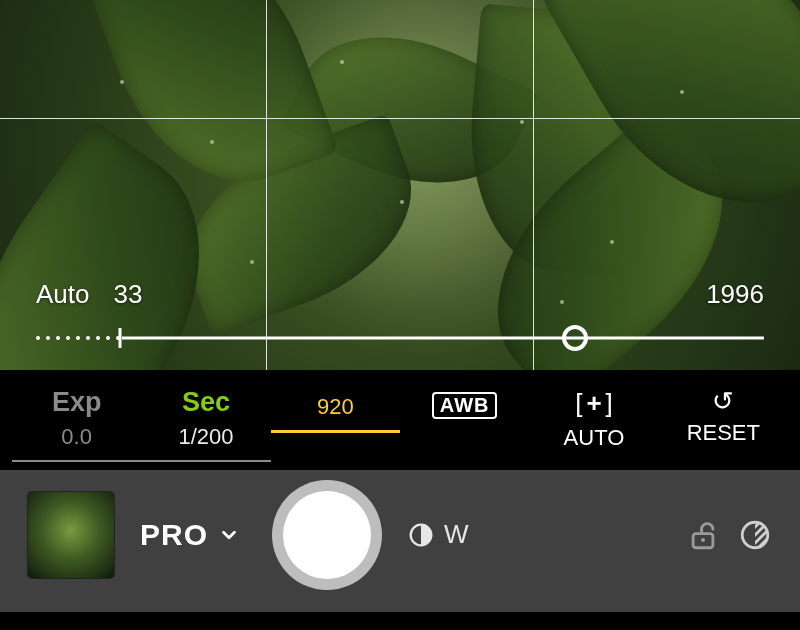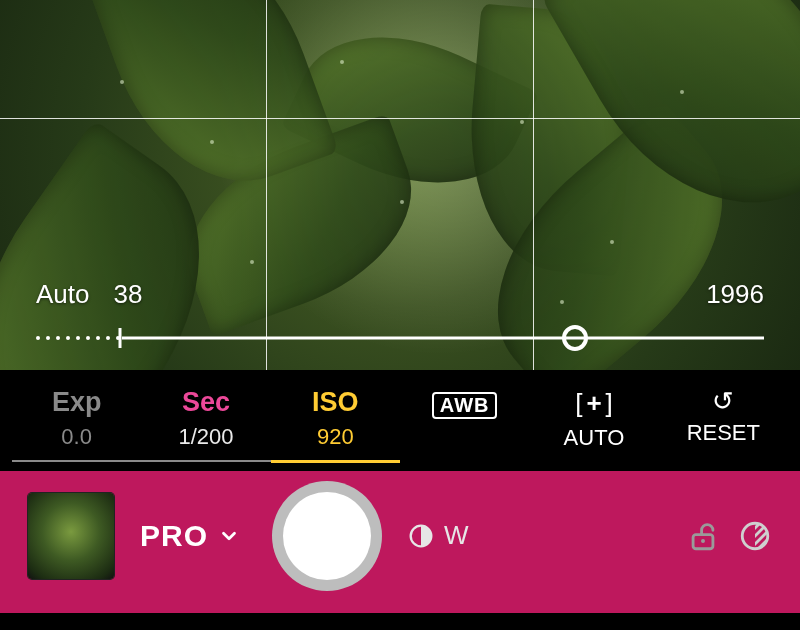--- a/index.html
+++ b/index.html
@@ -44,41 +44,41 @@
     position: absolute; top: 50%; width: 26px; height: 26px; border: 4px solid #fff; border-radius: 50%;
     transform: translate(-50%, -50%); background: transparent;
   }
 
   
   .controls { width: 100%; background: #000; padding: 14px 12px 8px 12px; }
   .params { display: flex; align-items: flex-start; }
   .param {
     flex: 1; text-align: center; padding: 4px 0 10px 0; cursor: pointer;
   }
-  .param .lbl { font-size: 27px; font-weight: 600; color: #ec4899; line-height: 1.1; }
+  .param .lbl { font-size: 27px; font-weight: 600; color: #84cc16; line-height: 1.1; }
   .param .val { font-size: 22px; color: #eaeaea; margin-top: 6px; }
   .param.dim .lbl, .param.dim .val { color: #8a8a8a; }
   .param.active .lbl, .param.active .val { color: #ffcc33; }
   .param.underline { border-bottom: 2px solid #8a8a8a; }
   .param.underline.active { border-bottom: 3px solid #ffcc33; }
 
   .awb-badge {
     display:inline-block; border:2px solid #fff; border-radius:4px; padding:0 6px;
     font-size:20px; font-weight:700; letter-spacing:1px; color:#fff; margin-top:4px;
   }
 
   .focus-box { display:inline-flex; align-items:center; gap:4px; font-size:26px; color:#fff; font-weight:400; }
   .focus-box .br { font-weight:300; }
 
   .reset-icon { display:inline-block; transform: scaleX(-1); font-size:26px; color:#fff; line-height:1; }
 
   
   .bottombar {
     display:flex; align-items:center; gap:18px; padding: 10px 28px 22px 28px;
-    background:#be185d;
+    background:#404040;
   }
   .thumb {
     width:86px; height:86px; border-radius:4px; overflow:hidden; flex:0 0 auto;
     background:
       radial-gradient(circle at 50% 45%, #7a9a3f 0%, #3e5a23 45%, #1c2c12 85%, #111 100%);
     box-shadow: 0 0 0 1px #222;
   }
   .mode {
     display:flex; align-items:center; gap:10px; color:#fff; font-size:30px; font-weight:600; letter-spacing:1px;
     padding: 0 8px; cursor:pointer;
@@ -124,21 +124,21 @@
     <div class="speck" style="left:560px; top:300px;"></div>
 
     <div class="grid-line grid-v" style="left:266px;"></div>
     <div class="grid-line grid-v" style="left:533px;"></div>
     <div class="grid-line grid-h" style="top:118px;"></div>
 
     <div class="scale-wrap">
       <div class="scale-labels">
         <span>Auto</span>
         <span style="width:24px"></span>
-        <span>38</span>
+        <span>33</span>
         <span class="mid"></span>
         <span>1996</span>
       </div>
       <div class="scale-track">
         <div class="scale-dots">
           <span></span>
             <span></span>
             <span></span>
             <span></span>
             <span></span>
@@ -158,21 +158,20 @@
     <div class="params">
       <div class="param dim underline">
         <div class="lbl">Exp</div>
         <div class="val">0.0</div>
       </div>
       <div class="param underline">
         <div class="lbl">Sec</div>
         <div class="val">1/200</div>
       </div>
       <div class="param active underline">
-        <div class="lbl">ISO</div>
         <div class="val">920</div>
       </div>
       <div class="param">
         <div><span class="awb-badge">AWB</span></div>
       </div>
       <div class="param">
         <div class="focus-box">
           <span class="br">[</span>
             <span style="font-weight:600">+</span>
             <span class="br">]</span>

